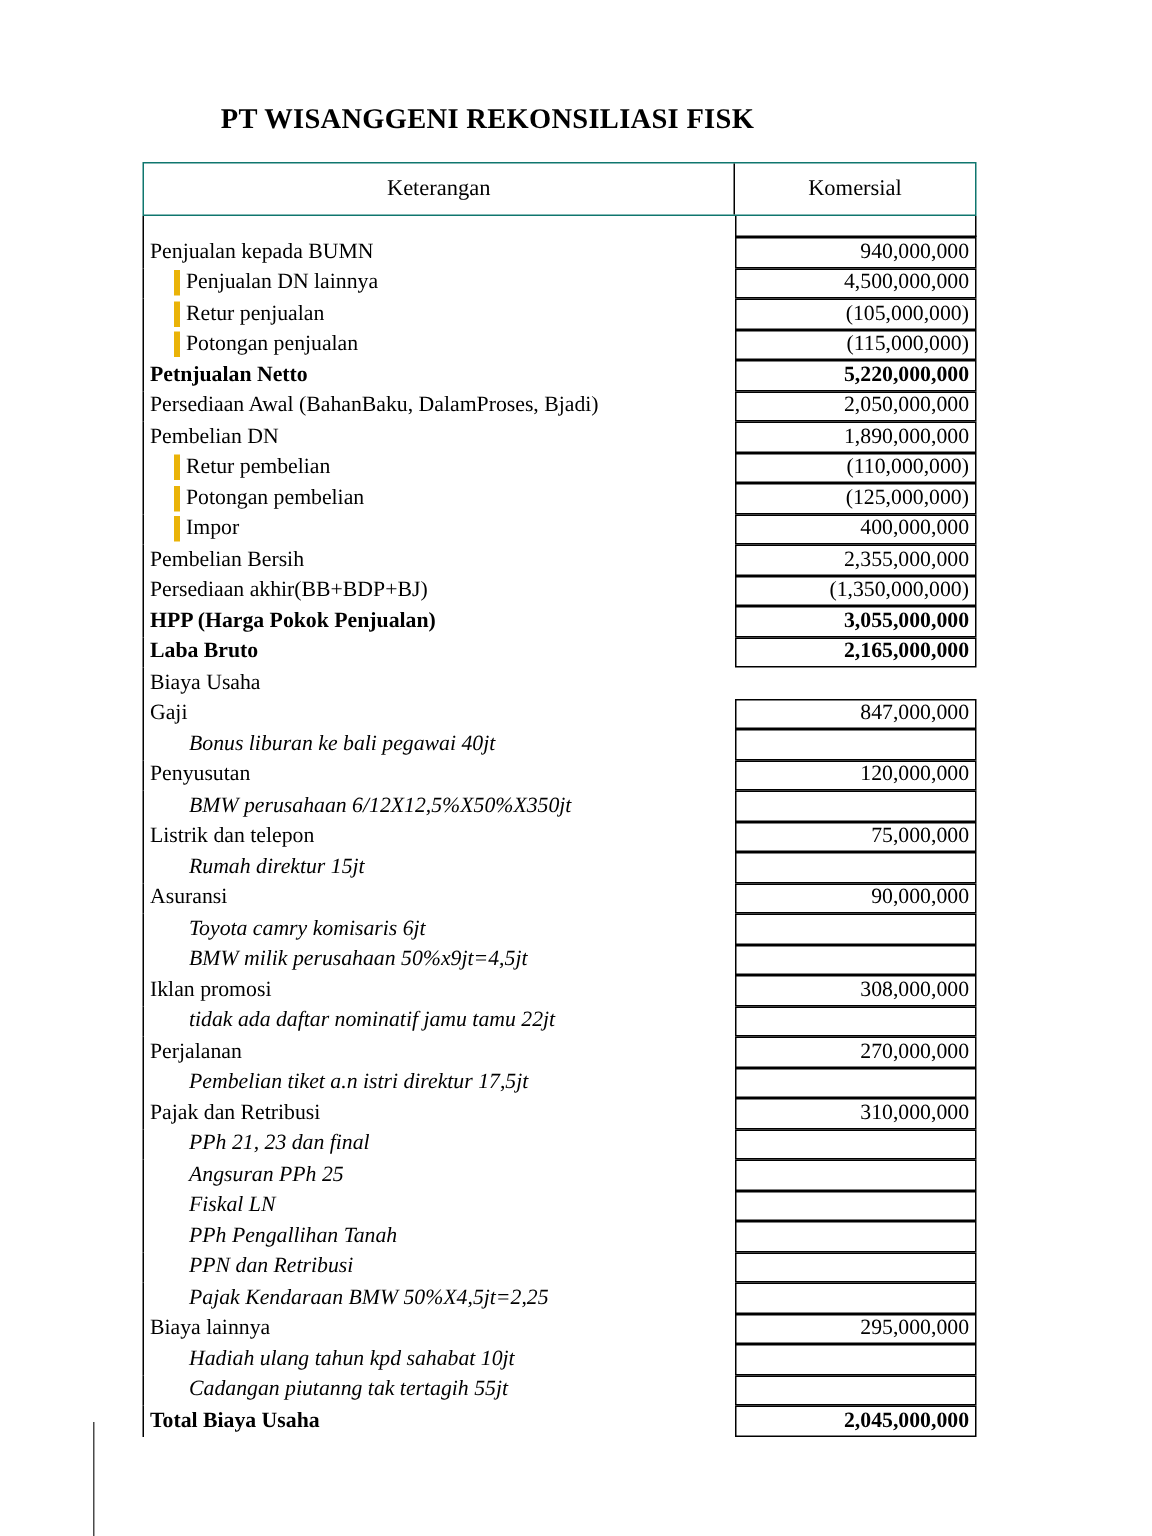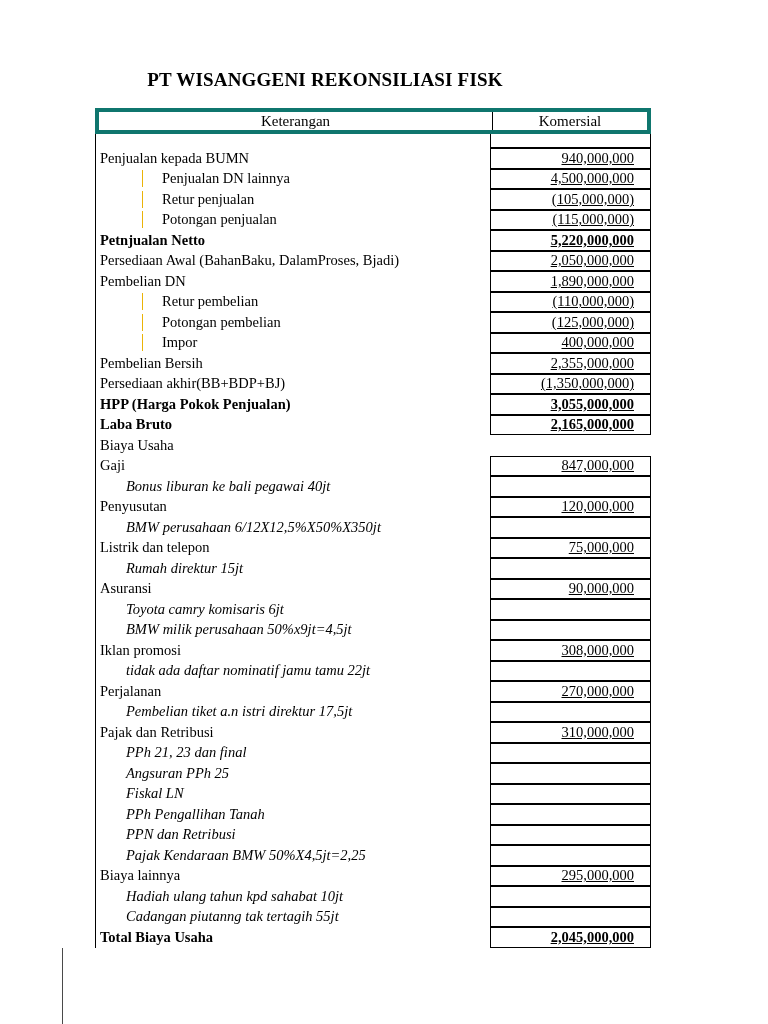--- a/index.html
+++ b/index.html
@@ -5,42 +5,42 @@
   html,body{margin:0;padding:0;}
   body{
     width:768px;height:1024px;position:relative;background:#ffffff;color:#000;
     font-family:"Liberation Serif", serif;overflow:hidden;
   }
   .page-title{
     position:absolute;top:69px;left:0;width:650px;text-align:center;
     font-size:19px;letter-spacing:.2px;white-space:nowrap;font-weight:bold;
   }
   .recon-table{position:absolute;left:95px;top:108px;width:556px;}
-  .header-row{display:flex;height:26px;border:4px solid #0f766e;box-sizing:border-box;}
+  .header-row{display:flex;height:36px;border:1px solid #0f766e;box-sizing:border-box;}
   .header-row .hk{
     width:394px;border-right:1px solid #000;box-sizing:border-box;
     display:flex;align-items:center;justify-content:center;font-size:15px;
   }
   .header-row .hv{flex:1;display:flex;align-items:center;justify-content:center;font-size:15px;text-align:right;}
   .spacer-row{display:flex;height:14px;}
   .spacer-row .sk{width:395px;border-left:1px solid #000;box-sizing:border-box;}
   .spacer-row .sv{flex:1;border:1px solid #000;border-top:none;box-sizing:border-box;}
   .row{display:flex;height:20.5px;}
   .cell-k{
     width:395px;border-left:1px solid #000;box-sizing:border-box;
     display:flex;align-items:center;font-size:14.5px;overflow:hidden;white-space:nowrap;
   }
   .cell-v{
     flex:1;box-sizing:border-box;font-size:14.5px;
-    display:flex;align-items:center;justify-content:flex-end;padding-right:16px;white-space:nowrap;text-decoration:underline;
+    display:flex;align-items:center;justify-content:flex-end;padding-right:4px;white-space:nowrap;
   }
   .cell-v.boxed{border:1px solid #000;}
   .lbl{margin-left:4px;display:inline-block;}
   .indent .lbl{margin-left:30px;}
-  .sub .lbl{margin-left:46px;border-left:1px solid #eab308;padding-left:19px;}
+  .sub .lbl{margin-left:20px;border-left:4px solid #eab308;padding-left:4px;}
   .italic .lbl{font-style:italic;}
   .bold .cell-k,.bold .cell-v{font-weight:bold;}
   .left-artifact{position:absolute;left:62px;top:948px;width:1px;height:76px;background:#4a4a4a;}
 </style>
 </head>
 <body>
 
 <div class="page-title">PT WISANGGENI REKONSILIASI FISK</div>
 
 <div class="recon-table">

